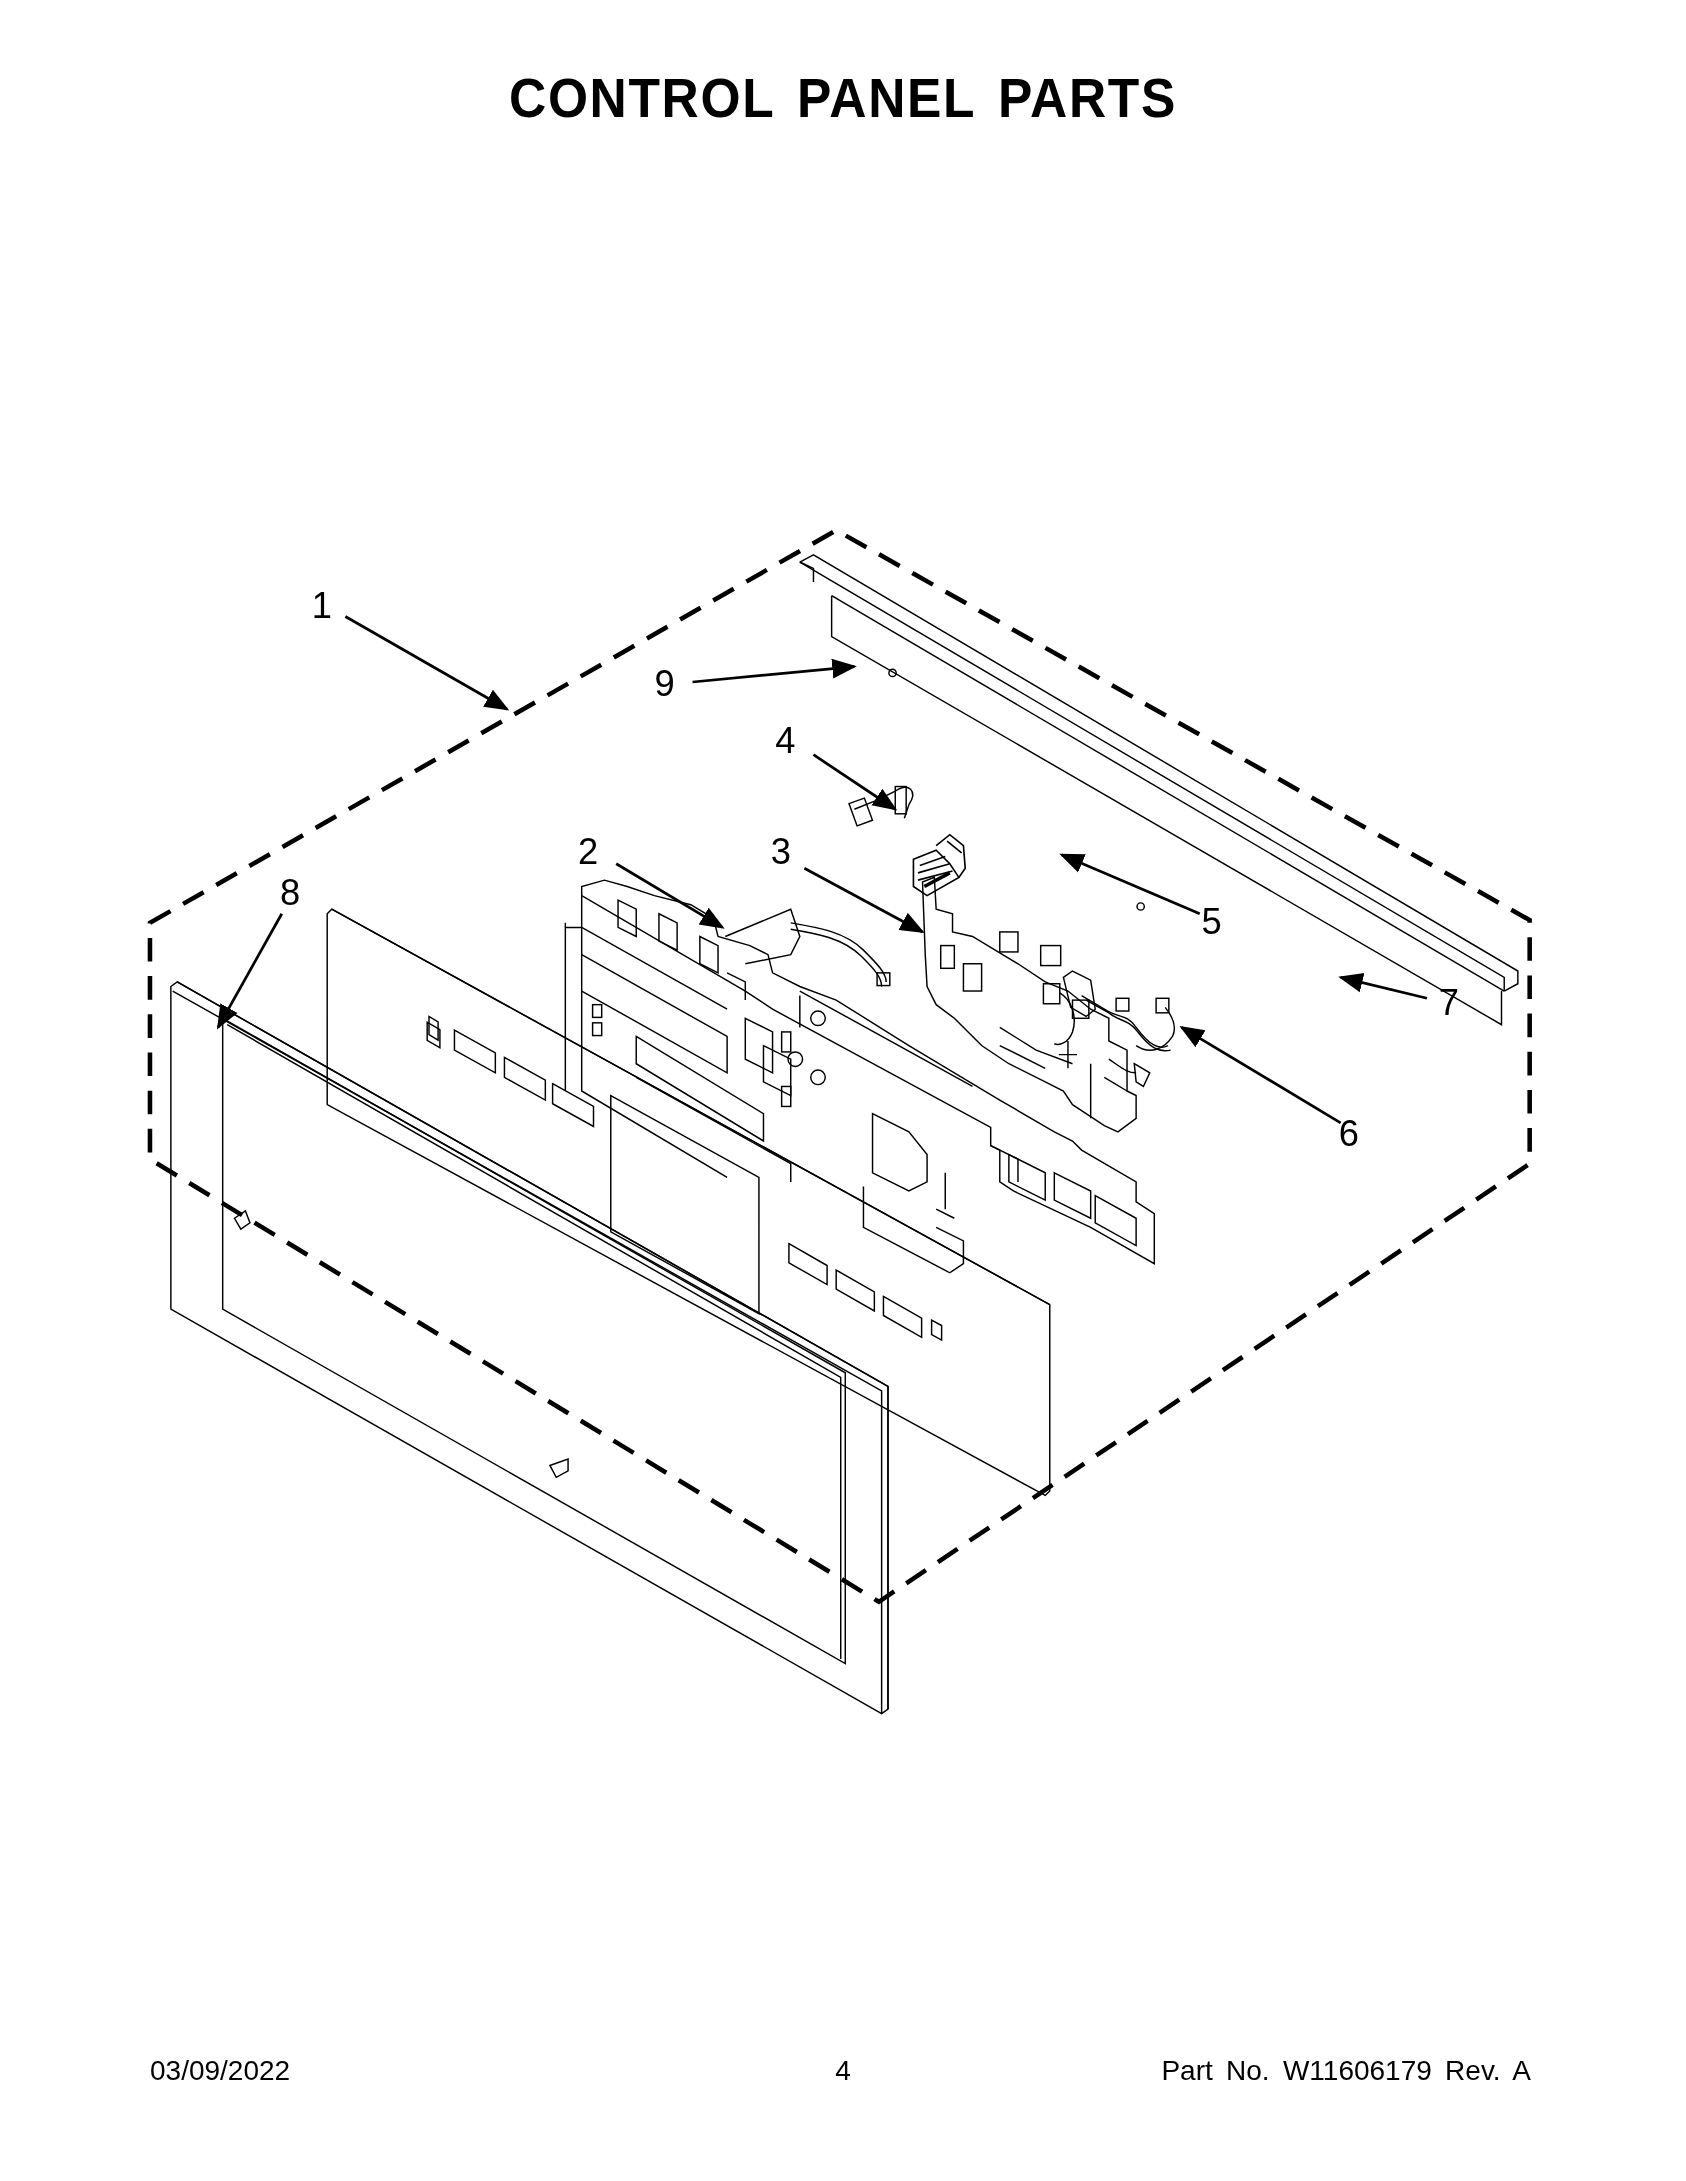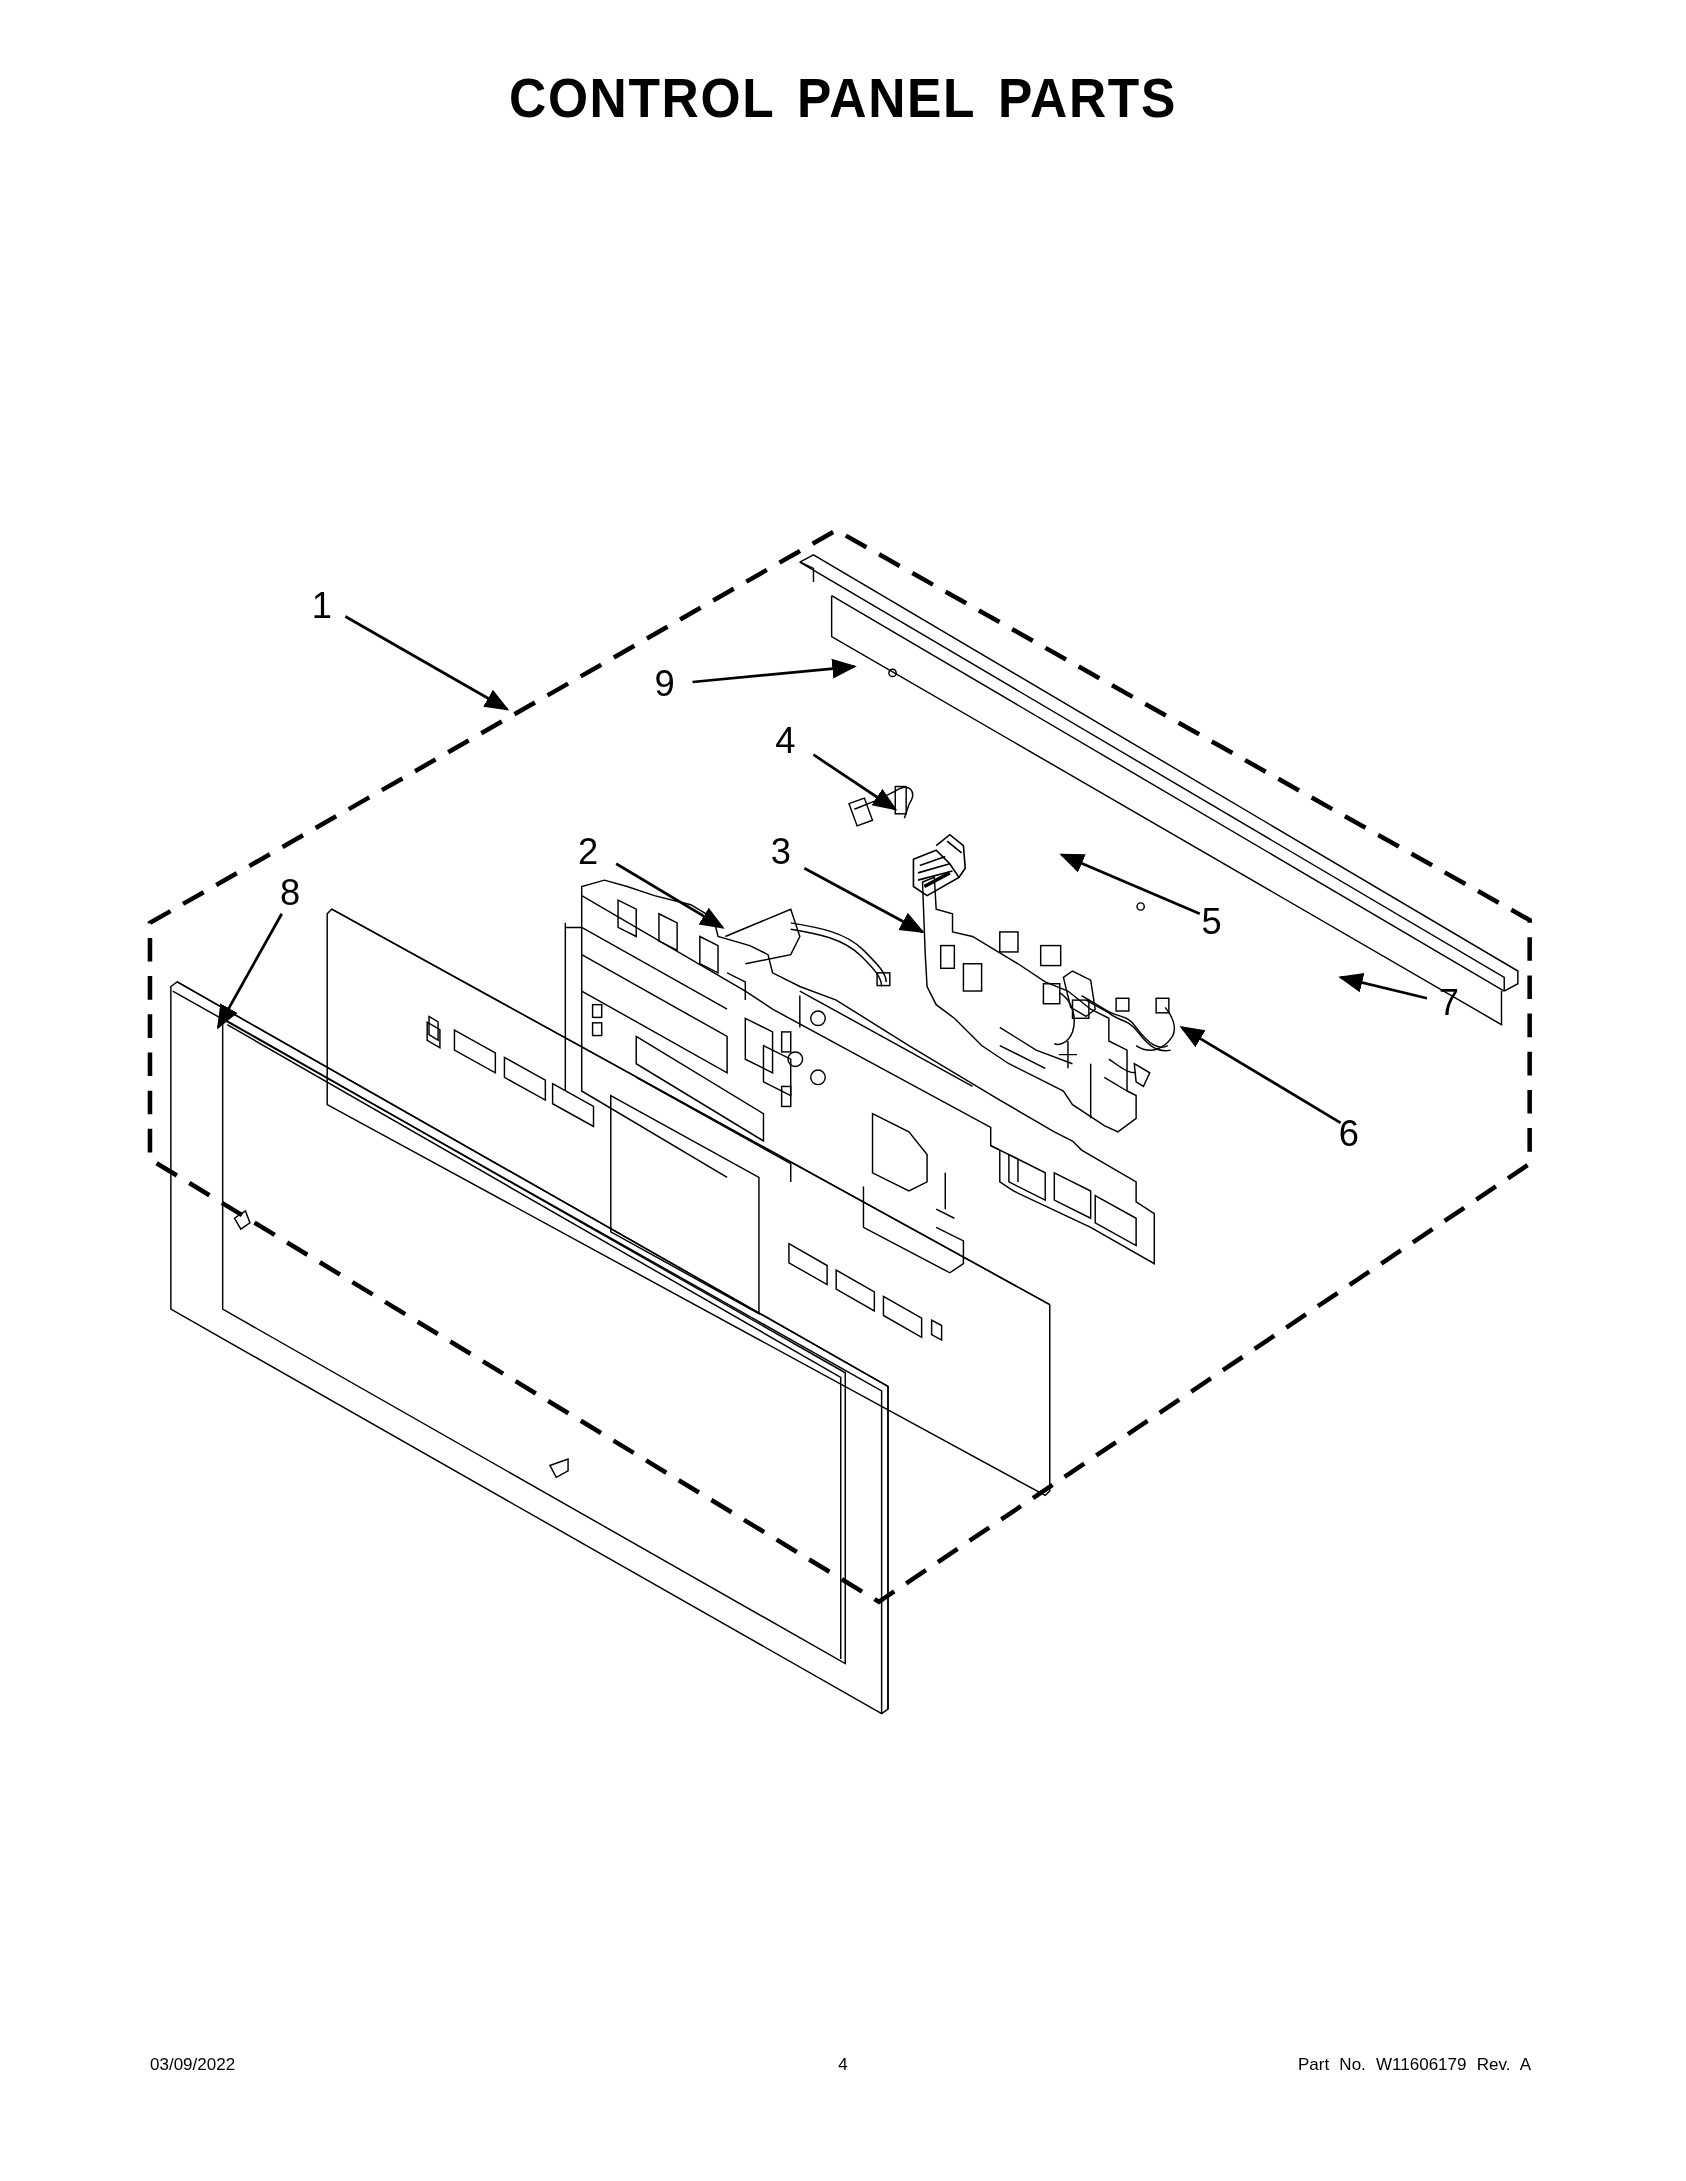--- a/index.html
+++ b/index.html
@@ -2,21 +2,21 @@
 <html style="font-size:14.5px"><head>
 <meta charset="utf-8">
 <style>
   html, body { margin: 0; padding: 0; background: #ffffff; }
   body { width: 1686px; height: 2182px; position: relative; overflow: hidden;
          font-family: "Liberation Sans", sans-serif; color: #000; }
   .title { position: absolute; top: 65px; left: 0; width: 1686px; text-align: center;
            font-size: 56px; font-weight: bold; letter-spacing: 1.8px; word-spacing: 7.3px; transform: scaleX(0.92); }
   svg.diagram { position: absolute; left: 0; top: 0; }
   .callout { font-family: "Liberation Sans", sans-serif; font-size: 40px; fill: #000; }
-  .footer { position: absolute; top: 2055px; font-size: 17px; }
+  .footer { position: absolute; top: 2055px; font-size: 28px; }
   .footer-date { left: 150px; }
   .footer-page { left: 0; width: 1686px; text-align: center; }
   .footer-part { right: 155px; word-spacing: 5.5px; margin-left: 48px; }
 </style>
 </head>
 <body>
 
 <div class="title">CONTROL PANEL PARTS</div>
 
 <svg class="diagram" width="1686" height="2182" viewBox="0 0 1855 2400" xmlns="http://www.w3.org/2000/svg">

